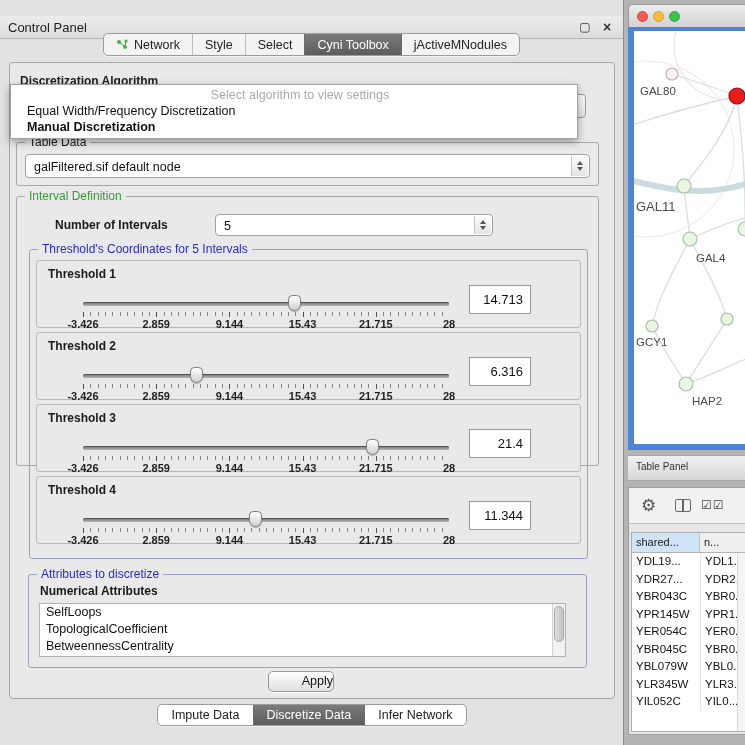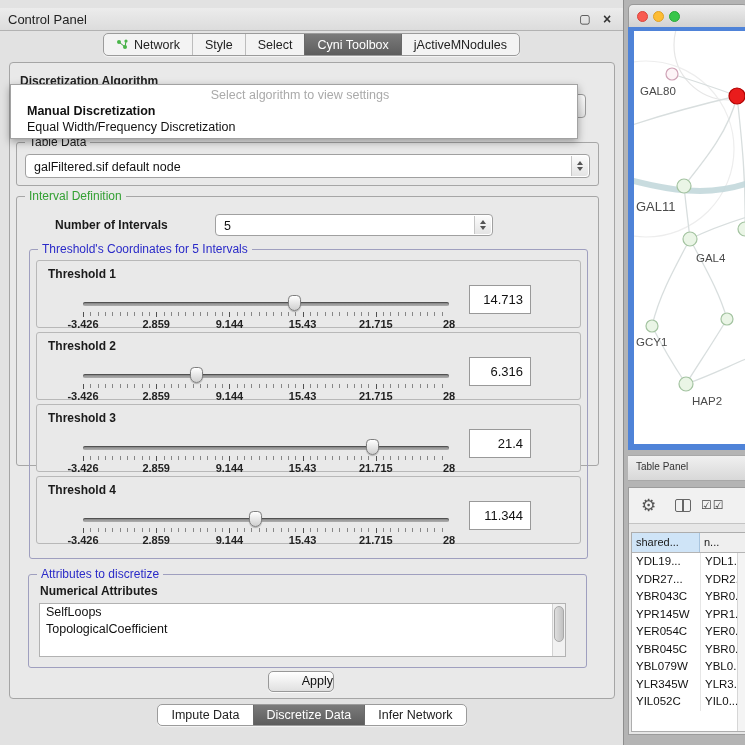--- a/index.html
+++ b/index.html
@@ -1,21 +1,21 @@
 <!DOCTYPE html>
 <html><head>
 <meta charset="utf-8">
 <style>
   * { margin:0; padding:0; box-sizing:border-box; }
   html,body { width:745px; height:745px; }
   body { background:#b4b4b4; font-family:"Liberation Sans", sans-serif; font-size:12px; color:#1a1a1a; position:relative; overflow:hidden; }
 
   
   #control-panel { position:absolute; left:0; top:0; width:624px; height:745px; background:#e2e2e2; border-right:1px solid #8e8e8e; }
-  #cp-titlebar { position:absolute; left:0; top:8px; right:0; height:23px; background:linear-gradient(#ececec,#dcdcdc); border-bottom:1px solid #b2b2b2; }
+  #cp-titlebar { position:absolute; left:0; top:16px; right:0; height:23px; background:linear-gradient(#ececec,#dcdcdc); border-bottom:1px solid #b2b2b2; }
   #cp-title { position:absolute; left:8px; top:4px; font-size:13px; color:#222; }
   .win-btn { position:absolute; top:3px; width:16px; height:16px; text-align:center; line-height:16px; color:#333; cursor:default; }
   #btn-float { right:30px; font-size:12px; }
   #btn-close { right:8px; font-size:14px; font-weight:bold; }
 
   
   #top-tabs { position:absolute; left:0; top:33px; width:100%; display:flex; justify-content:center; }
   .tabgroup { display:flex; border:1px solid #9b9b9b; border-radius:5px; overflow:hidden; background:#f3f3f3; height:23px; box-shadow:0 1px 1px rgba(255,255,255,.6); }
   .tab { padding:0 12px; line-height:22px; font-size:12.5px; color:#222; border-left:1px solid #bdbdbd; display:flex; align-items:center; gap:5px; cursor:default; white-space:nowrap; }
   .tab:first-child { border-left:none; }
@@ -155,22 +155,22 @@
 
   <div id="algo-label">Discretization Algorithm</div>
 
   <div id="algo-stepper">
     <span class="arr-up"></span>
     <span class="arr-dn"></span>
   </div>
 
   <div id="algo-dropdown">
     <div class="dd-placeholder">Select algorithm to view settings</div>
+    <div class="dd-item">Equal Width/Frequency Discretization</div>
     <div class="dd-item bold">Manual Discretization</div>
-    <div class="dd-item">Equal Width/Frequency Discretization</div>
   </div>
 
   <div class="group" id="group-tabledata">
     <span class="group-legend">Table Data</span>
     <div class="combo" id="combo-tabledata">
       <span class="combo-text">galFiltered.sif default node</span>
       <span class="stepper">
         <span class="arr-up"></span>
         <span class="arr-dn"></span>
       </span>
@@ -279,20 +279,21 @@
     <div id="attr-list">
 
       <div id="attr-scrollbar">
         <div id="attr-scroll-thumb"></div>
       </div>
 
         <div class="attr-item">SelfLoops</div>
 
         <div class="attr-item">TopologicalCoefficient</div>
 
+        <div class="attr-item">BetweennessCentrality</div>
       </div>
   </div>
 
   <div id="apply-btn">Apply</div>
 
   <div id="bottom-tabs">
     <div class="tabgroup">
       <div class="tab">
           <span>Impute Data</span>
         </div>

